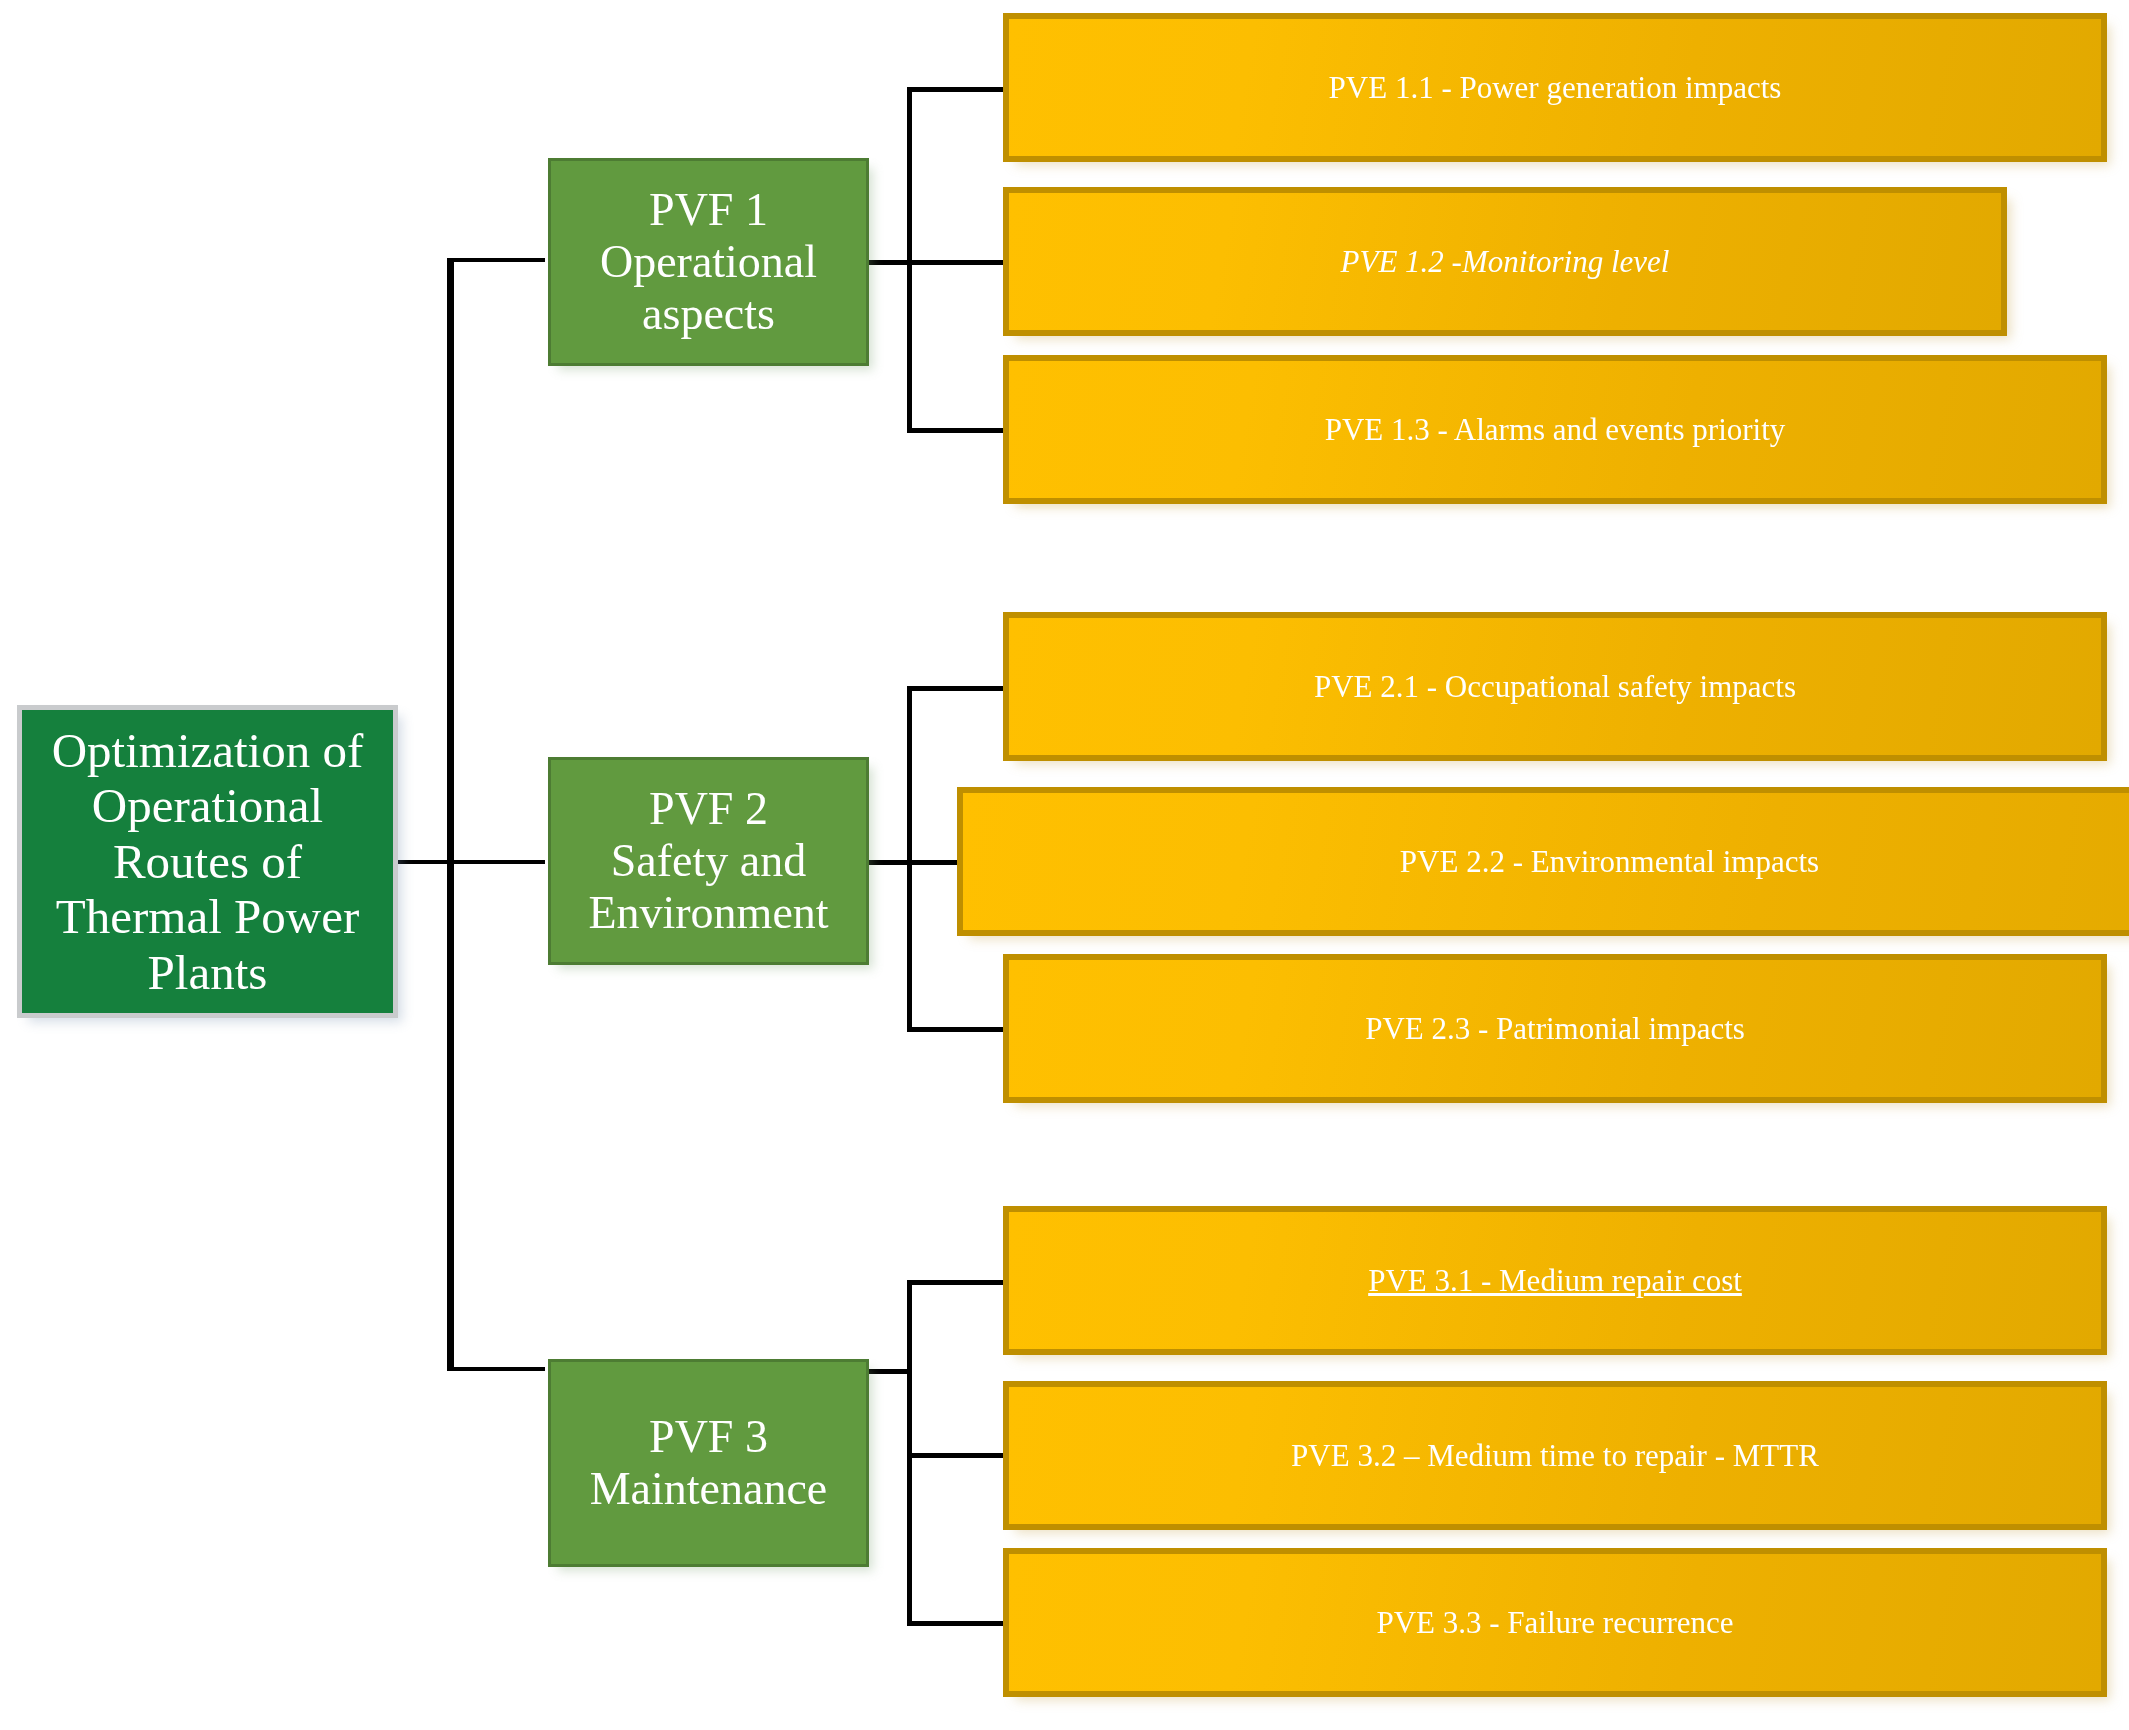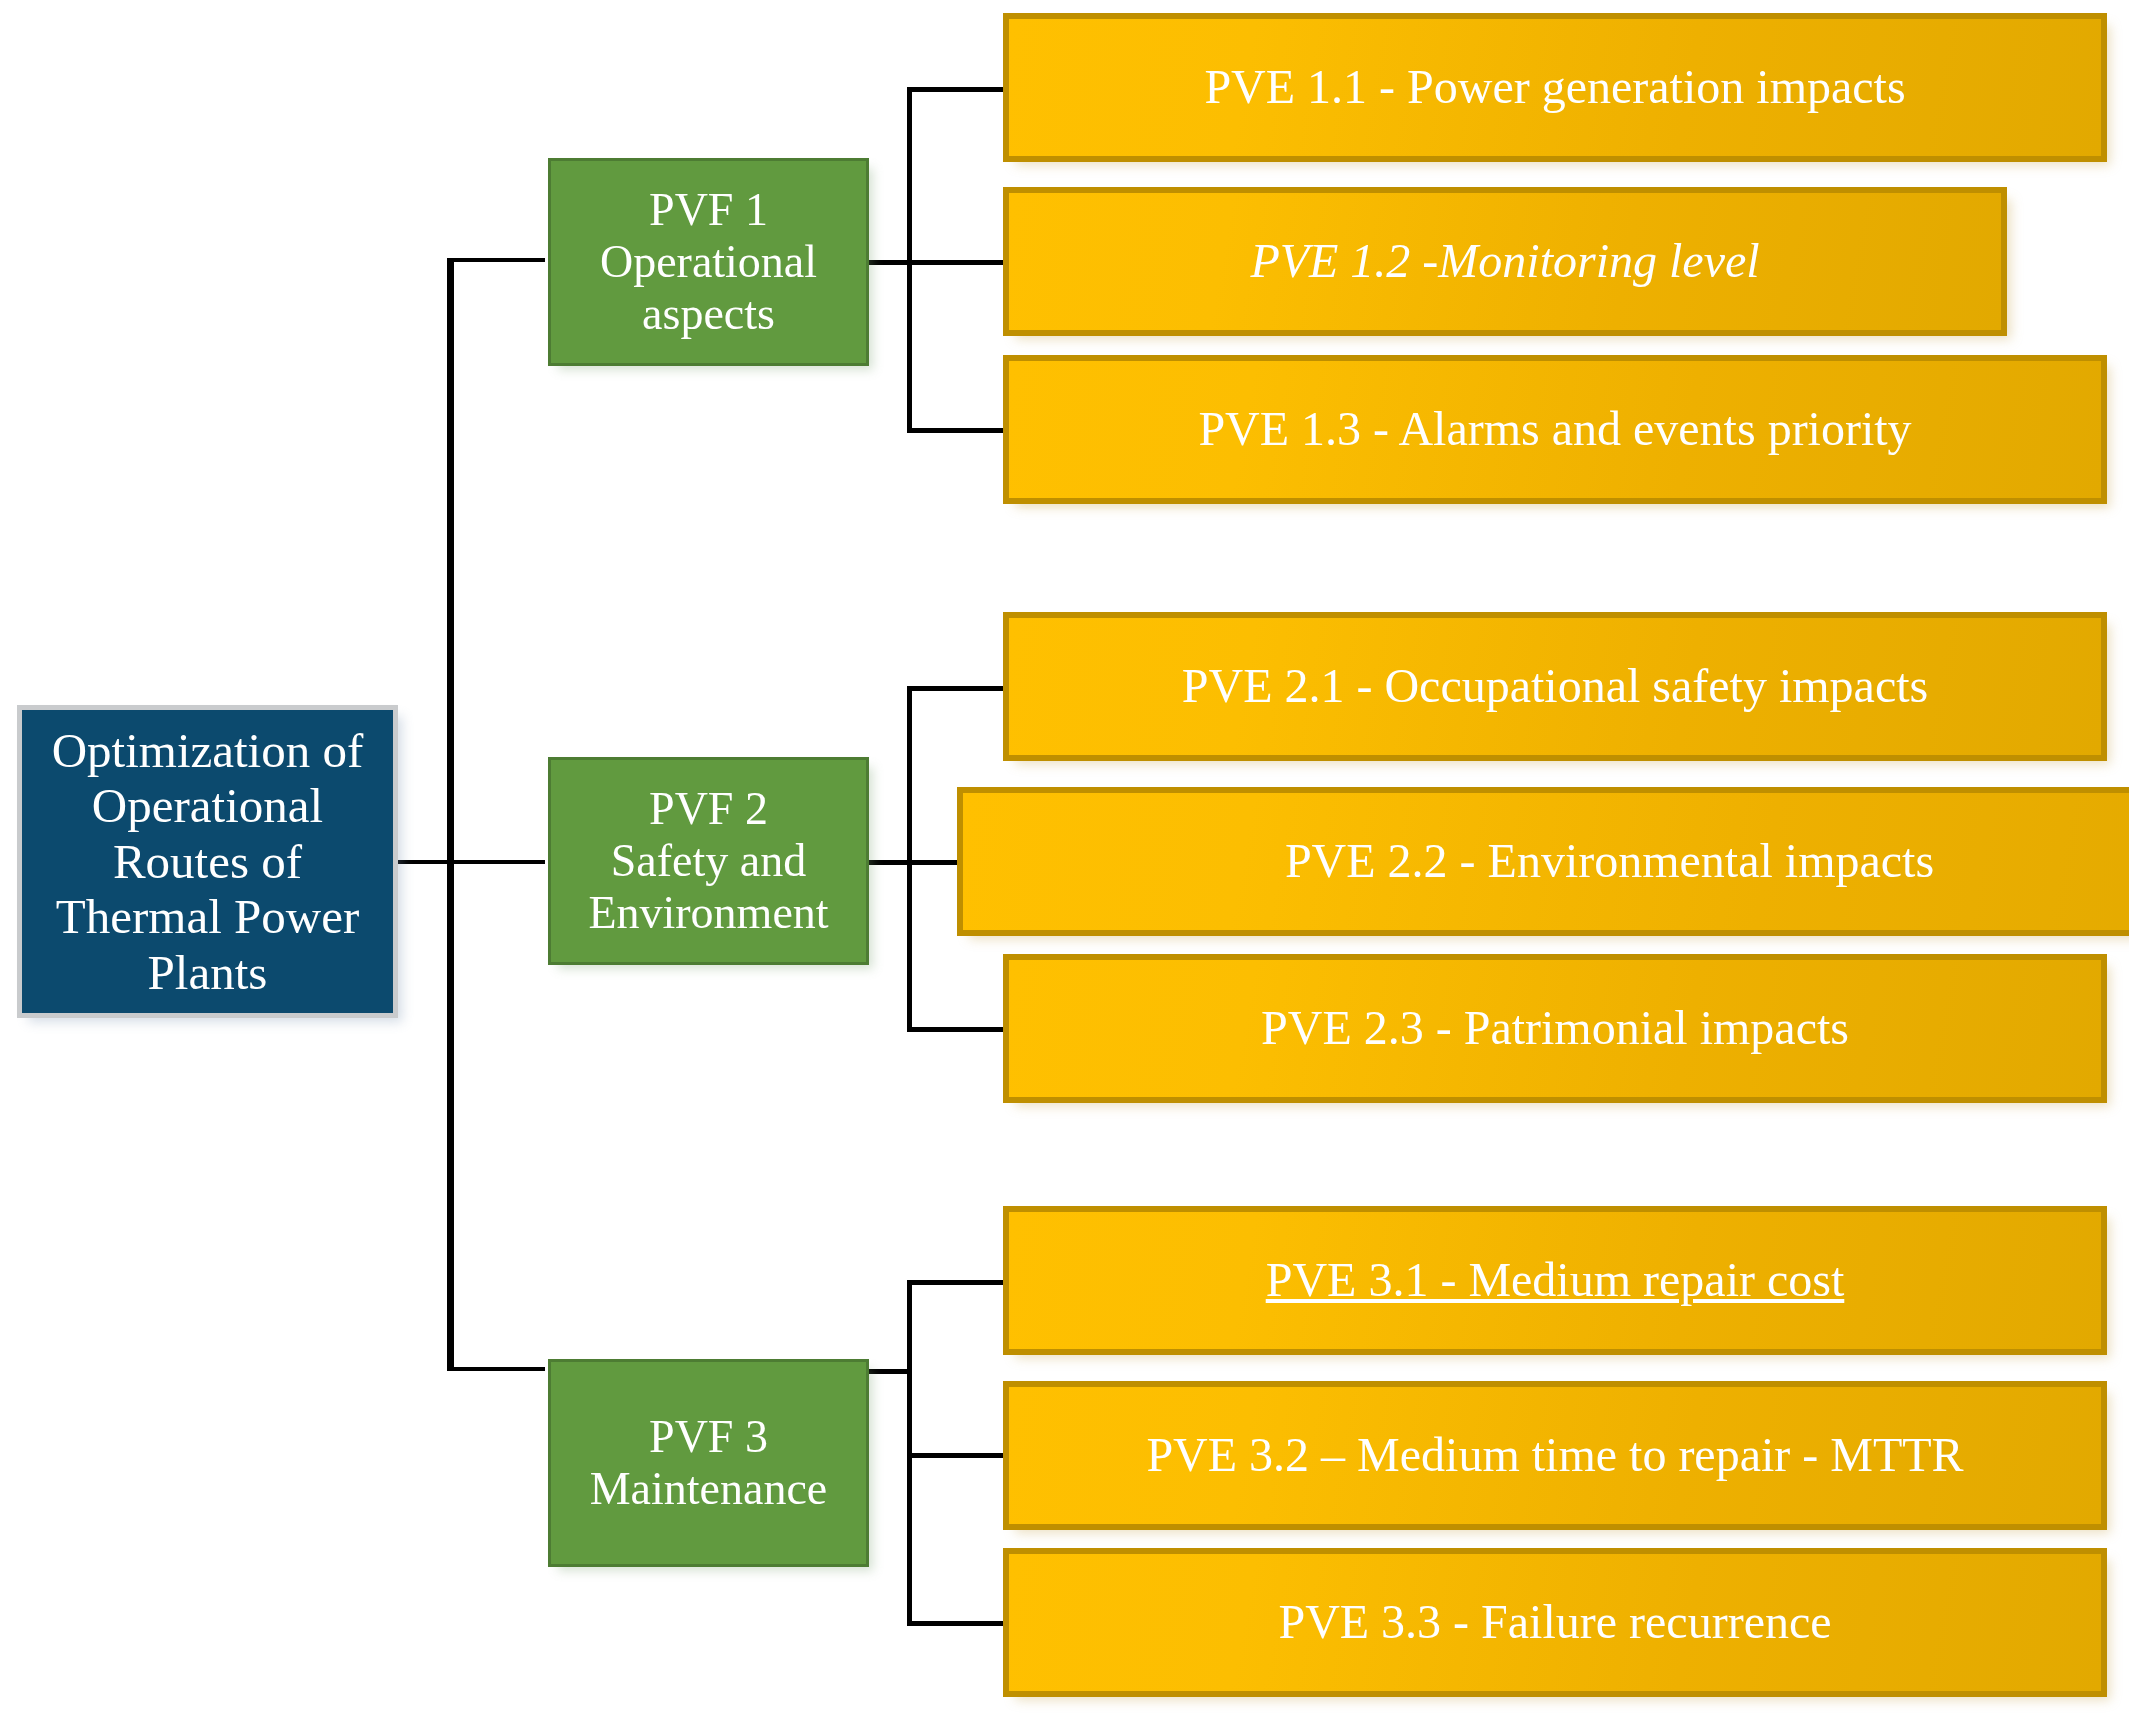--- a/index.html
+++ b/index.html
@@ -42,41 +42,41 @@
   }
   .node .label {
     display: block;
     width: 100%;
     padding: 0 9.2px;
     white-space: pre-line;
   }
 
   
   .node-root {
-    background: #0c4a6e;
+    background: #15803d;
     border: 5.4px solid #c9cbcd;
     box-shadow: 7.7px 7.7px 10.8px -3.1px rgba(120,145,175,0.30);
     font-size: 49px;
   }
 
   
   .node-pvf {
     background: #619a3f;
     border: 3.8px solid #4d7c33;
     box-shadow: 7px 7px 10px -3.1px rgba(120,160,110,0.30);
     font-size: 46px;
     margin-left: 7px;
   }
 
   
   .node-pve {
     background: linear-gradient(100deg, #ffc000 0%, #fcbe01 22%, #eeb000 62%, #e2a900 100%);
     border: 6.1px solid #bf8f00;
     box-shadow: 7.7px 7.7px 10.8px -3.8px rgba(200,165,80,0.35);
-    font-size: 48px;
+    font-size: 31px;
   }
 </style>
 </head>
 <body>
 
 <div id="diagram">
 
   <div class="line line-h thin" style="left:398px; top:860px; width:54px;"></div>
 
   <div class="line line-v line-trunk" style="left:447px; top:258px; height:1113px;"></div>

